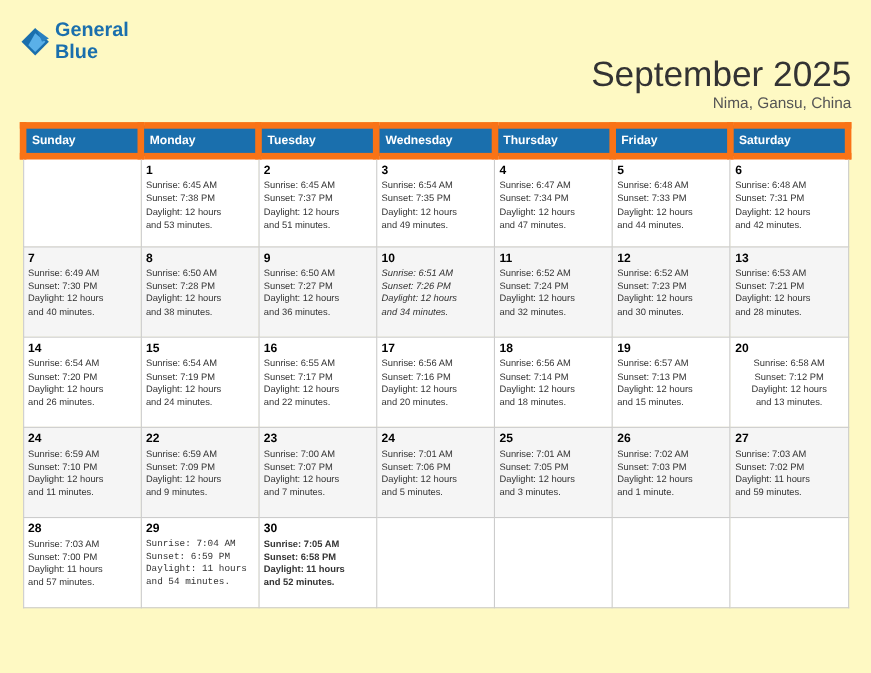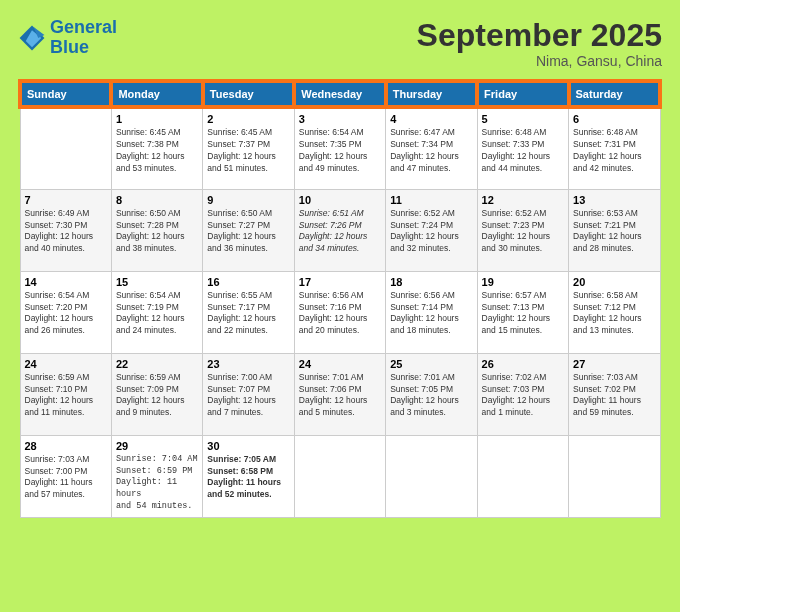--- a/index.html
+++ b/index.html
@@ -4,24 +4,24 @@
   <style>
     * { margin: 0; padding: 0; box-sizing: border-box; }
     body {
       font-family: Arial, sans-serif;
       background: #fff;
       width: 792px;
       height: 612px;
       overflow: hidden;
     }
     .page {
-      width: 680px;
+      width: 792px;
       height: 612px;
       padding: 18px 18px 10px 18px;
-      background: #bef264;
+      background: #fef9c3;
     }
     .header {
       display: flex;
       align-items: flex-start;
       justify-content: space-between;
       margin-bottom: 10px;
     }
     .logo {
       display: flex;
       align-items: center;
@@ -38,41 +38,42 @@
     }
     .logo-icon {
       width: 28px;
       height: 28px;
     }
     .title-block {
       text-align: right;
     }
     .month-title {
       font-size: 32px;
-      font-weight: bold;
+      font-weight: normal;
       color: #333;
       line-height: 1.1;
+      margin-top: 32px;
     }
     .location {
       font-size: 14px;
       color: #555;
     }
     table {
       width: 100%;
       border-collapse: collapse;
       font-size: 9.5px;
     }
     thead tr th {
       background: #1a6fad;
       color: #fff;
       text-align: left;
       padding: 5px 5px;
       font-size: 11px;
       font-weight: bold;
-      border: 4px solid #f97316;
+      border: 6px solid #f97316;
     }
     tbody tr td {
       border: 1px solid #ccc;
       vertical-align: top;
       padding: 4px 4px;
       width: calc(100% / 7);
       height: 82px;
     }
     .day-num {
       font-weight: bold;
@@ -264,21 +265,21 @@
           </td>
           <td>
             <span class="day-num">19</span>
             <div class="cell-info" style="white-space: pre-line;">Sunrise: 6:57 AM
 Sunset: 7:13 PM
 Daylight: 12 hours
 and 15 minutes.</div>
           </td>
           <td>
             <span class="day-num">20</span>
-            <div class="cell-info" style="white-space: pre-line;">Sunrise: 6:58 AM
+            <div class="cell-info" style="white-space: pre-line; text-align: center;">Sunrise: 6:58 AM
 Sunset: 7:12 PM
 Daylight: 12 hours
 and 13 minutes.</div>
           </td>
         </tr>
         <tr>
           <td>
             <span class="day-num">24</span>
             <div class="cell-info" style="white-space: pre-line;">Sunrise: 6:59 AM
 Sunset: 7:10 PM

